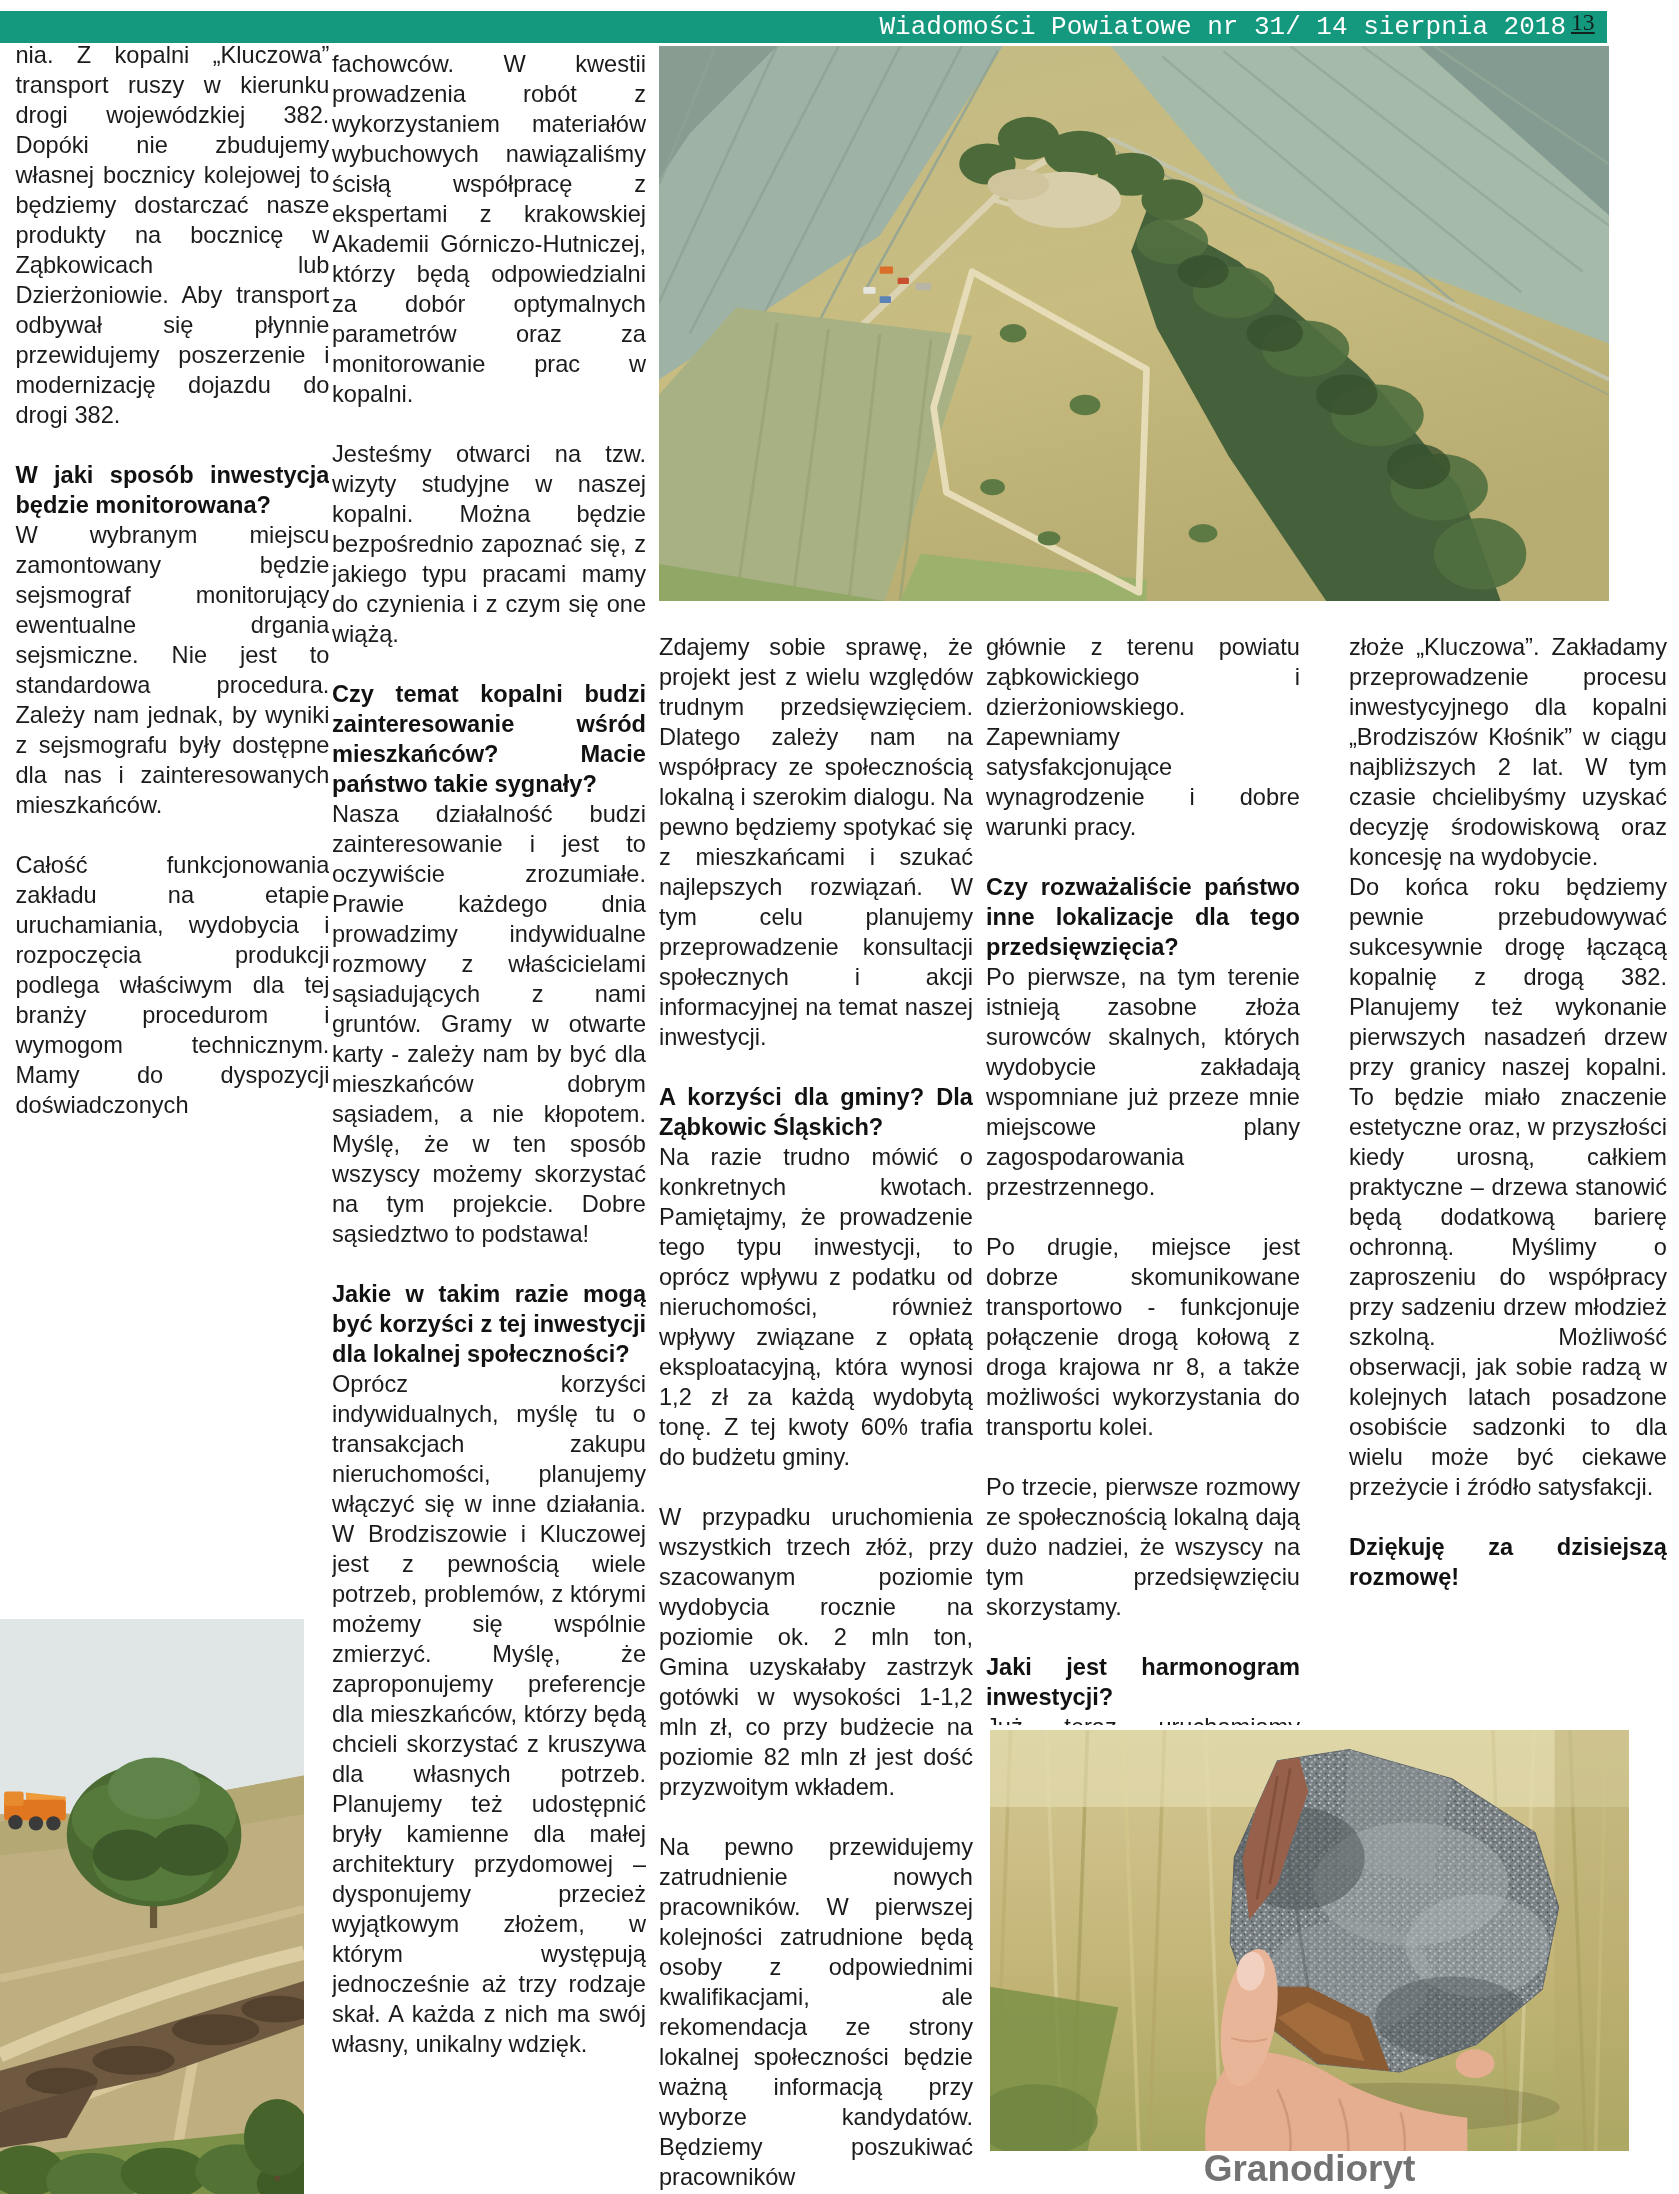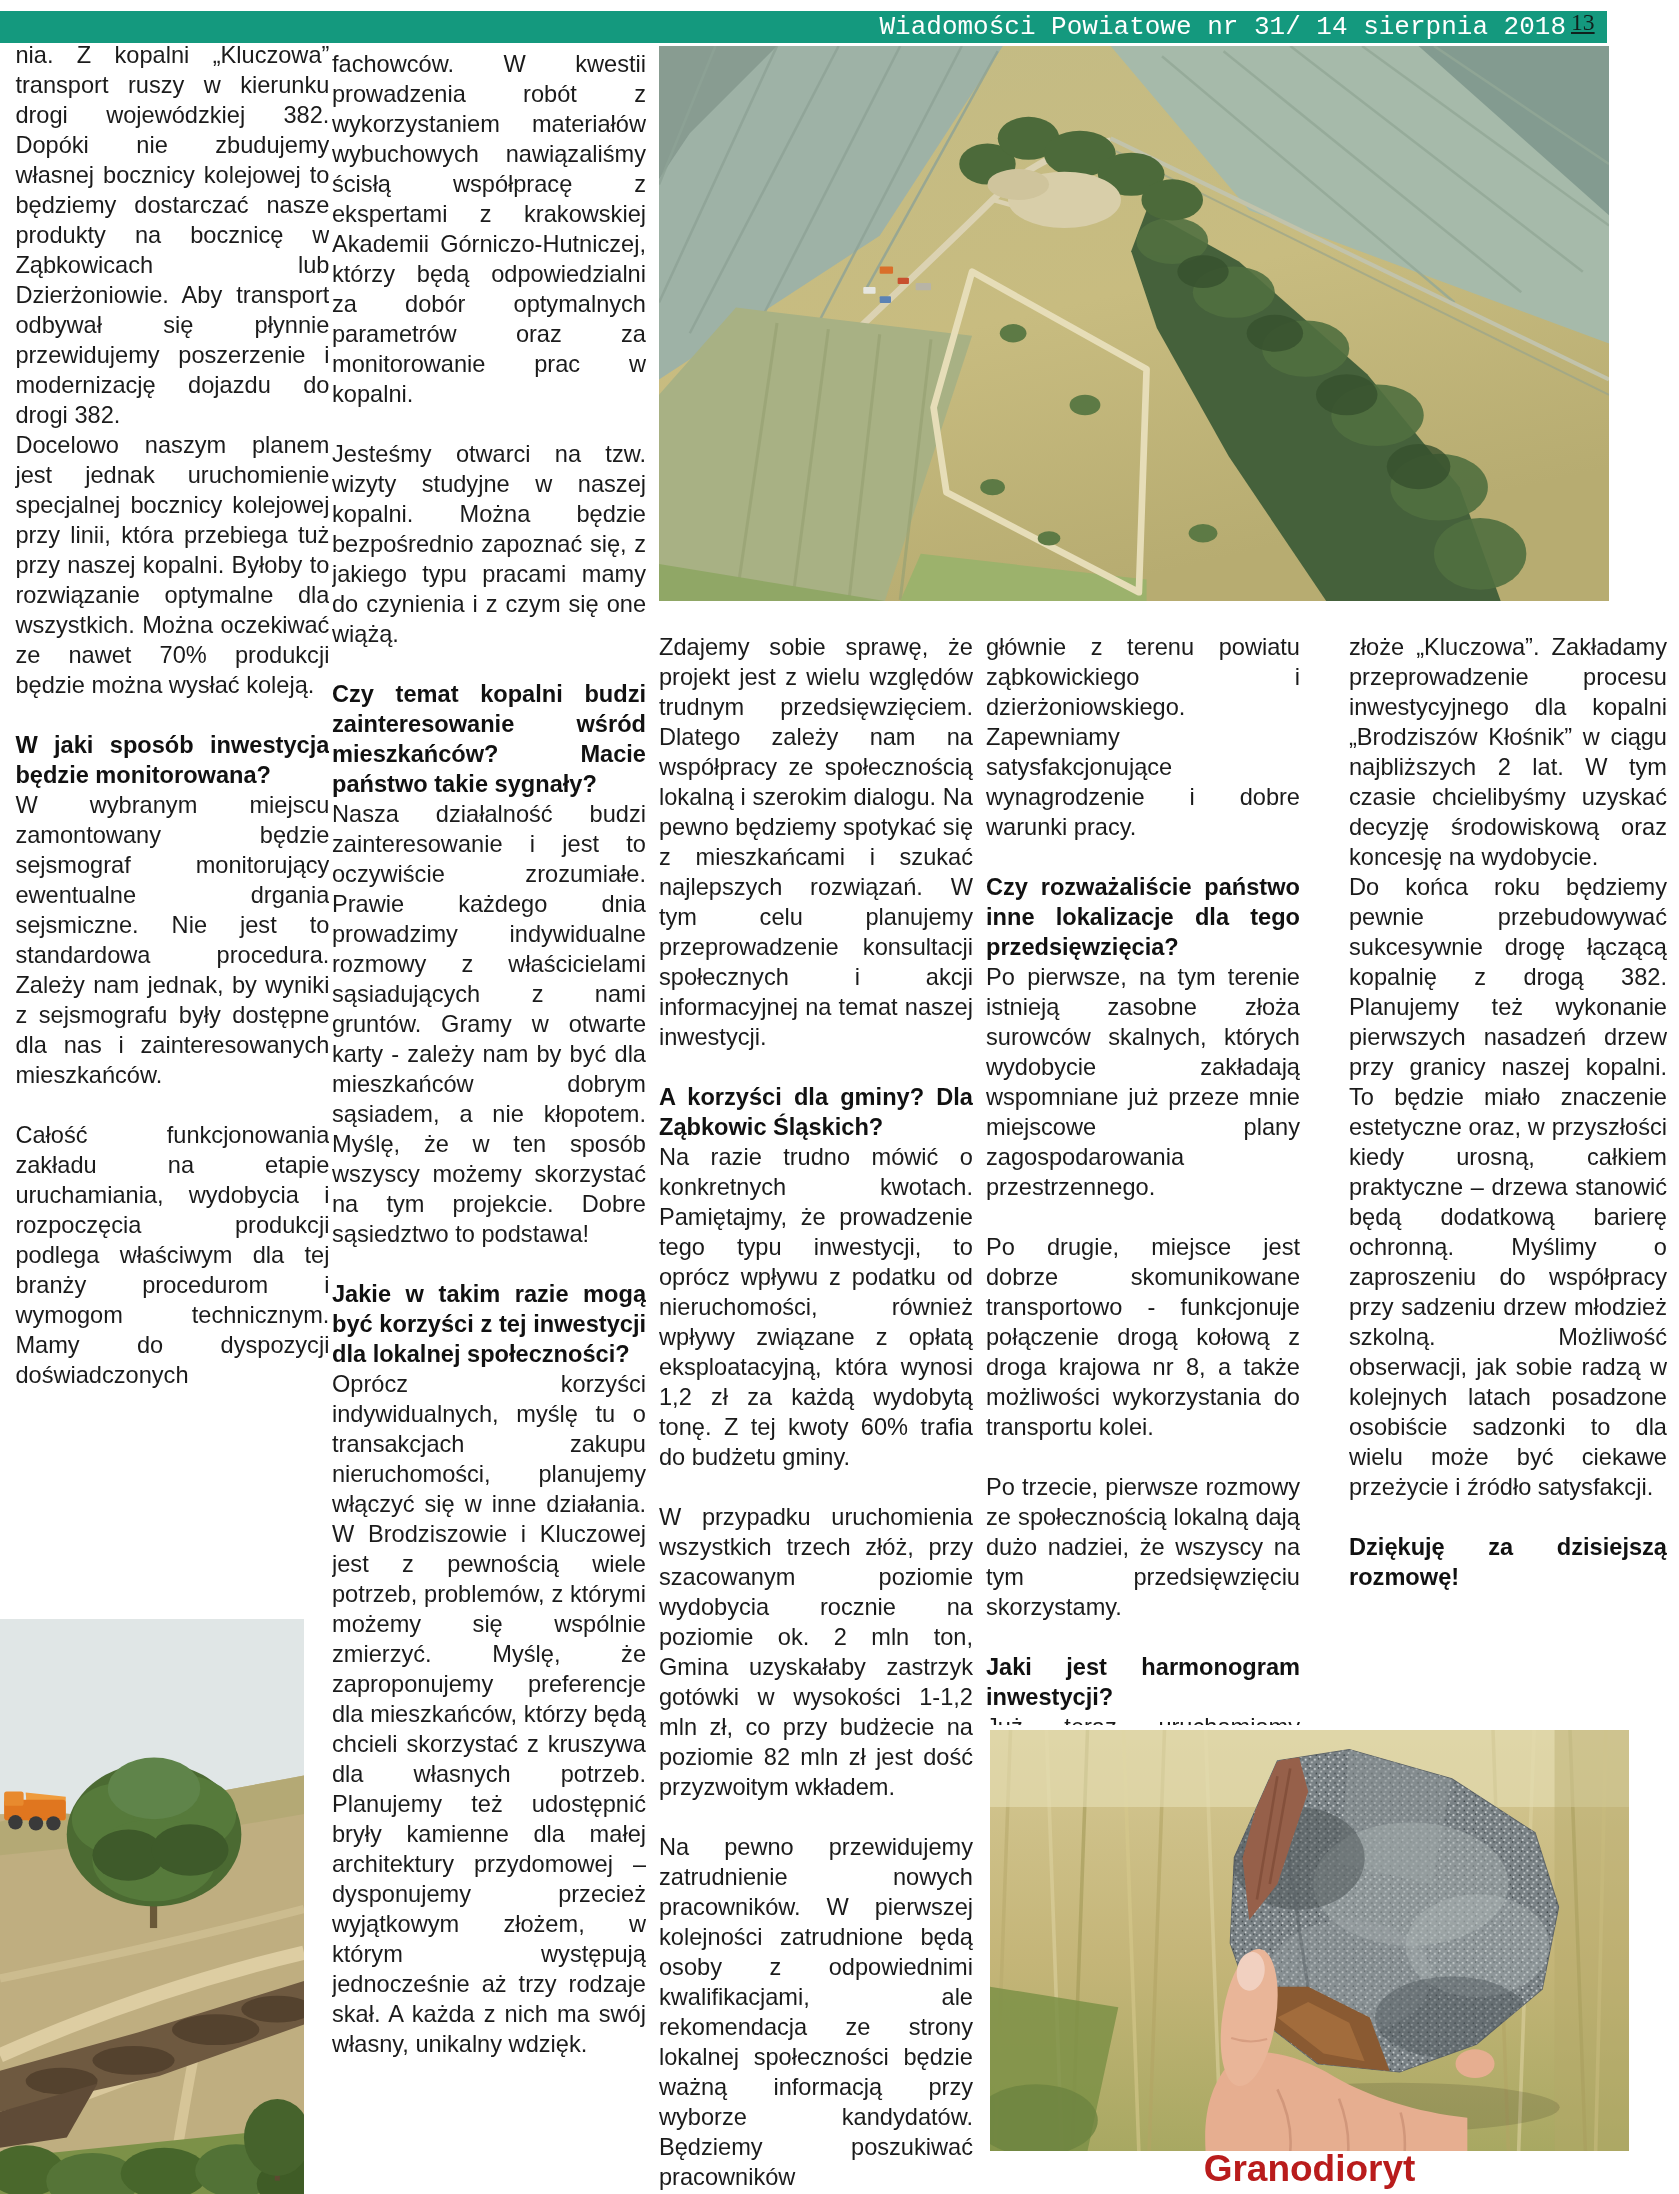--- a/index.html
+++ b/index.html
@@ -18,21 +18,21 @@
   .col p.gap{margin-top:30px;}
   .col p.hd{font-weight:bold;color:#111;}
   
   .photo{position:absolute;}
   .photo svg{display:block;}
   
   #aerial-caption{position:absolute;left:659px;top:599px;width:950px;text-align:center;}
   #aerial-caption span{display:inline-block;transform:scaleX(.95);transform-origin:center;
      font-weight:bold;font-size:44px;letter-spacing:-1px;color:#0d0d0d;}
   #rock-caption{position:absolute;left:990px;top:2148px;width:639px;text-align:center;
-     font-weight:bold;font-size:37px;color:#b91c1c;}
+     font-weight:bold;font-size:37px;color:#737373;}
 </style>
 </head>
 <body>
 
 <div id="page">
 
   <div id="header-bar" style="background:#14997e;">
     <div id="masthead">Wiadomości Powiatowe nr 31/ 14 sierpnia 2018</div>
   </div>
   <div id="pagenum">13</div>
@@ -265,21 +265,20 @@
           <path d="M470,600 Q505,612 540,602" stroke="#d79e82" stroke-width="4" fill="none"></path>
         </g>
       </g>
     </svg>
   </div>
 
   <div id="rock-caption">Granodioryt</div>
 
   <div class="col" style="left:15.4px;top:40px;width:314px;height:1534px;">
     <p>nia. Z kopalni „Kluczowa” transport ruszy w kierunku drogi wojewódzkiej 382. Dopóki nie zbudujemy własnej bocznicy kolejowej to będziemy dostarczać nasze produkty na bocznicę w Ząbkowicach lub Dzierżoniowie. Aby transport odbywał się płynnie przewidujemy poszerzenie i modernizację dojazdu do drogi 382.</p>
-    <p>Docelowo naszym planem jest jednak uruchomienie specjalnej bocznicy kolejowej przy linii, która przebiega tuż przy naszej kopalni. Byłoby to rozwiązanie optymalne dla wszystkich. Można oczekiwać ze nawet 70% produkcji będzie można wysłać koleją.</p>
     <p class="hd gap">W jaki sposób inwestycja będzie monitorowana?</p>
     <p>W wybranym miejscu zamontowany będzie sejsmograf monitorujący ewentualne drgania sejsmiczne. Nie jest to standardowa procedura. Zależy nam jednak, by wyniki z sejsmografu były dostępne dla nas i zainteresowanych mieszkańców.</p>
     <p class="gap">Całość funkcjonowania zakładu na etapie uruchamiania, wydobycia i rozpoczęcia produkcji podlega właściwym dla tej branży procedurom i wymogom technicznym. Mamy do dyspozycji doświadczonych</p>
   </div>
 
   <div class="col" style="left:332px;top:49px;width:314px;height:2124px;">
     <p>fachowców. W kwestii prowadzenia robót z wykorzystaniem materiałów wybuchowych nawiązaliśmy ścisłą współpracę z ekspertami z krakowskiej Akademii Górniczo-Hutniczej, którzy będą odpowiedzialni za dobór optymalnych parametrów oraz za monitorowanie prac w kopalni.</p>
     <p class="gap">Jesteśmy otwarci na tzw. wizyty studyjne w naszej kopalni. Można będzie bezpośrednio zapoznać się, z jakiego typu pracami mamy do czynienia i z czym się one wiążą.</p>
     <p class="hd gap">Czy temat kopalni budzi zainteresowanie wśród mieszkańców? Macie państwo takie sygnały?</p>
     <p>Nasza działalność budzi zainteresowanie i jest to oczywiście zrozumiałe. Prawie każdego dnia prowadzimy indywidualne rozmowy z właścicielami sąsiadujących z nami gruntów. Gramy w otwarte karty - zależy nam by być dla mieszkańców dobrym sąsiadem, a nie kłopotem. Myślę, że w ten sposób wszyscy możemy skorzystać na tym projekcie. Dobre sąsiedztwo to podstawa!</p>

